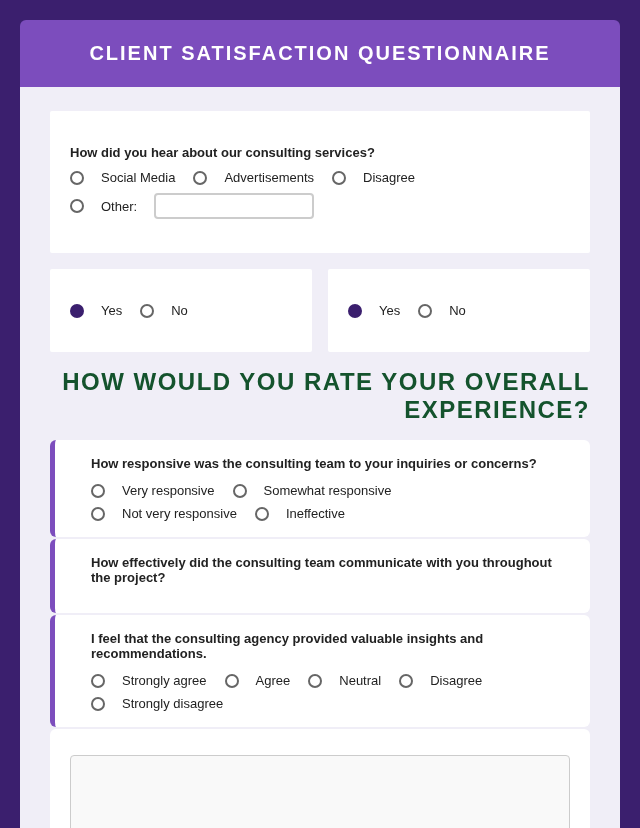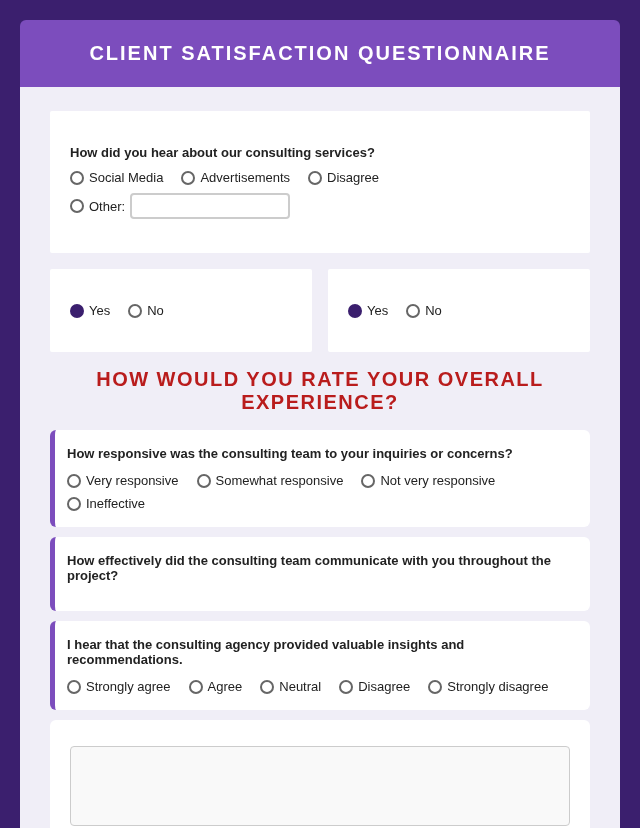--- a/index.html
+++ b/index.html
@@ -49,21 +49,21 @@
     }
     .radio-group {
       display: flex;
       flex-wrap: wrap;
       gap: 8px 18px;
       align-items: center;
     }
     .radio-item {
       display: flex;
       align-items: center;
-      gap: 5px;
+      gap: 17px;
       font-size: 13px;
       color: #222;
       cursor: pointer;
     }
     .radio-circle {
       width: 14px;
       height: 14px;
       border-radius: 50%;
       border: 2px solid #666;
       background: #fff;
@@ -96,31 +96,32 @@
       width: 160px;
       height: 26px;
       background: #fff;
       outline: none;
     }
     .rating-section-title {
       text-align: center;
       margin: 10px 0 16px;
     }
     .rating-section-title h2 {
-      font-size: 20px;
+      font-size: 24px;
       font-weight: 900;
       text-transform: uppercase;
       letter-spacing: 1.5px;
-      color: #b91c1c;
+      color: #14532d;
+      text-align: right;
     }
     .rating-card {
       background: #fff;
       border-radius: 6px;
-      padding: 16px 12px;
-      margin-bottom: 10px;
+      padding: 16px 36px;
+      margin-bottom: 2px;
       border-left: 5px solid #7c4dbd;
     }
     .rating-card .question-bold {
       margin-bottom: 12px;
     }
     .textarea-card {
       background: #fff;
       border-radius: 6px;
       padding: 16px 20px;
       margin-bottom: 16px;
@@ -223,21 +224,21 @@
           <span>Ineffective</span>
         </label>
       </div>
     </div>
 
     <div class="rating-card">
       <div class="question-bold">How effectively did the consulting team communicate with you throughout the project?</div>
     </div>
 
     <div class="rating-card">
-      <div class="question-bold">I hear that the consulting agency provided valuable insights and recommendations.</div>
+      <div class="question-bold">I feel that the consulting agency provided valuable insights and recommendations.</div>
       <div class="radio-group">
         <label class="radio-item">
           <span class="radio-circle"></span>
           <span>Strongly agree</span>
         </label>
         <label class="radio-item">
           <span class="radio-circle"></span>
           <span>Agree</span>
         </label>
         <label class="radio-item">

